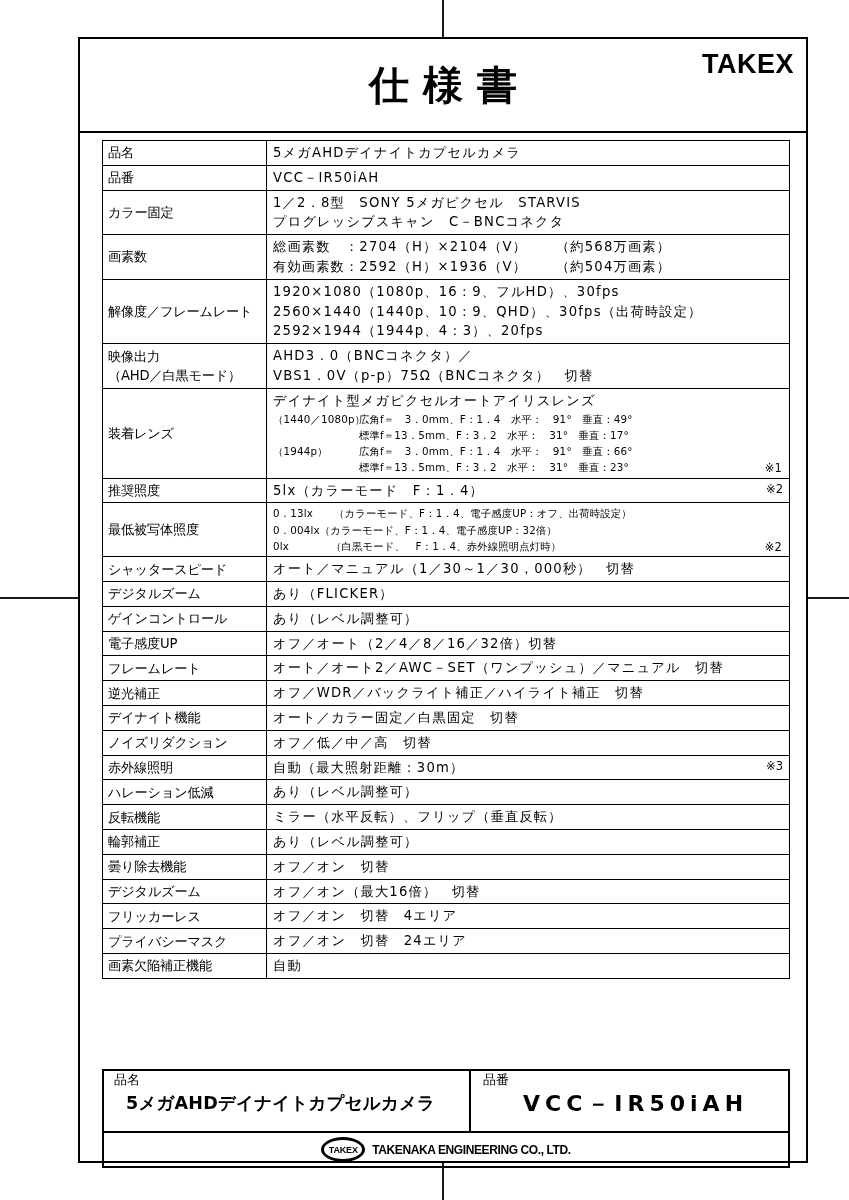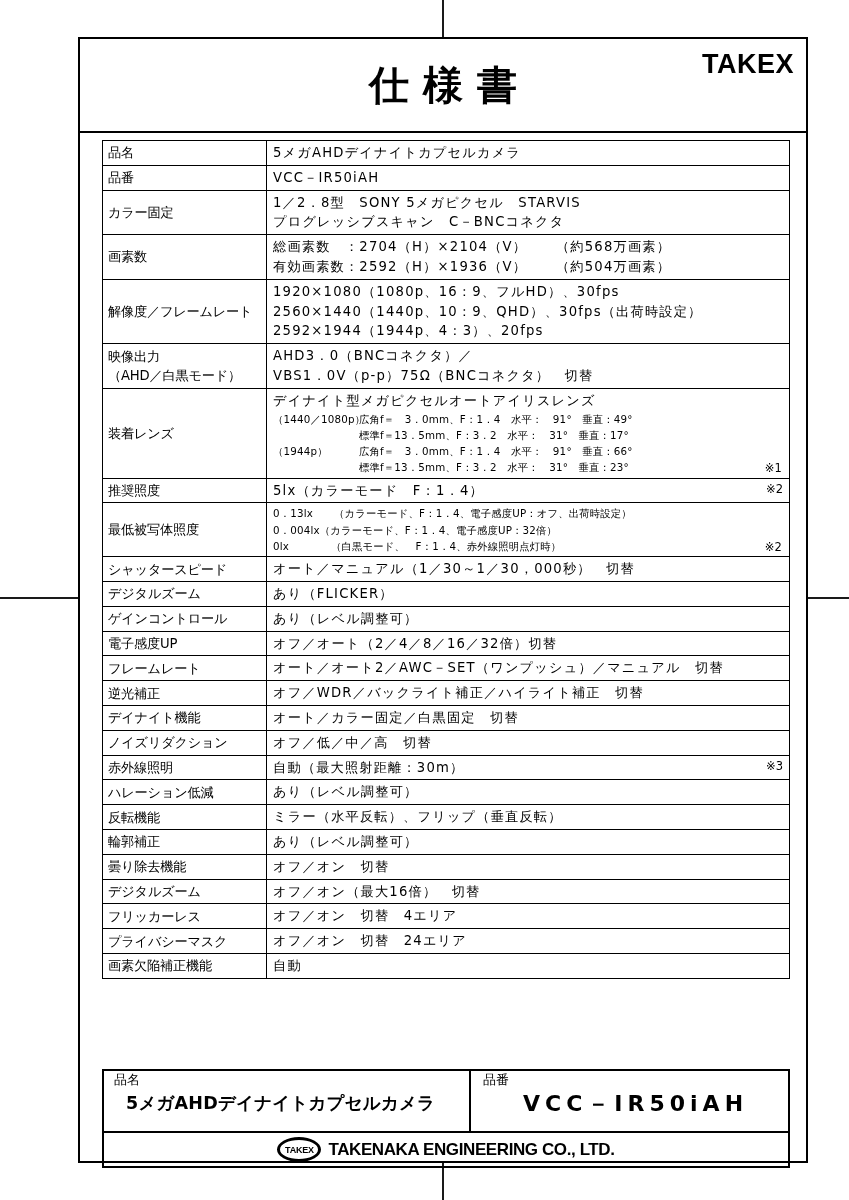--- a/index.html
+++ b/index.html
@@ -155,21 +155,21 @@
     width: 44px; height: 25px;
     border: 3px solid #000;
     border-radius: 50%;
     display: flex; align-items: center; justify-content: center;
     font-size: 9px;
     font-weight: 700;
     font-family: "Liberation Sans", sans-serif;
     letter-spacing: -0.2px;
   }
   .company-name {
-    font-size: 17px;
+    font-size: 12px;
     font-weight: 800;
     letter-spacing: -0.4px;
     font-family: "Liberation Sans", sans-serif;
   }
 </style>
 </head>
 <body>
 
 <div class="crop-mark crop-top"></div>
 <div class="crop-mark crop-bottom"></div>

